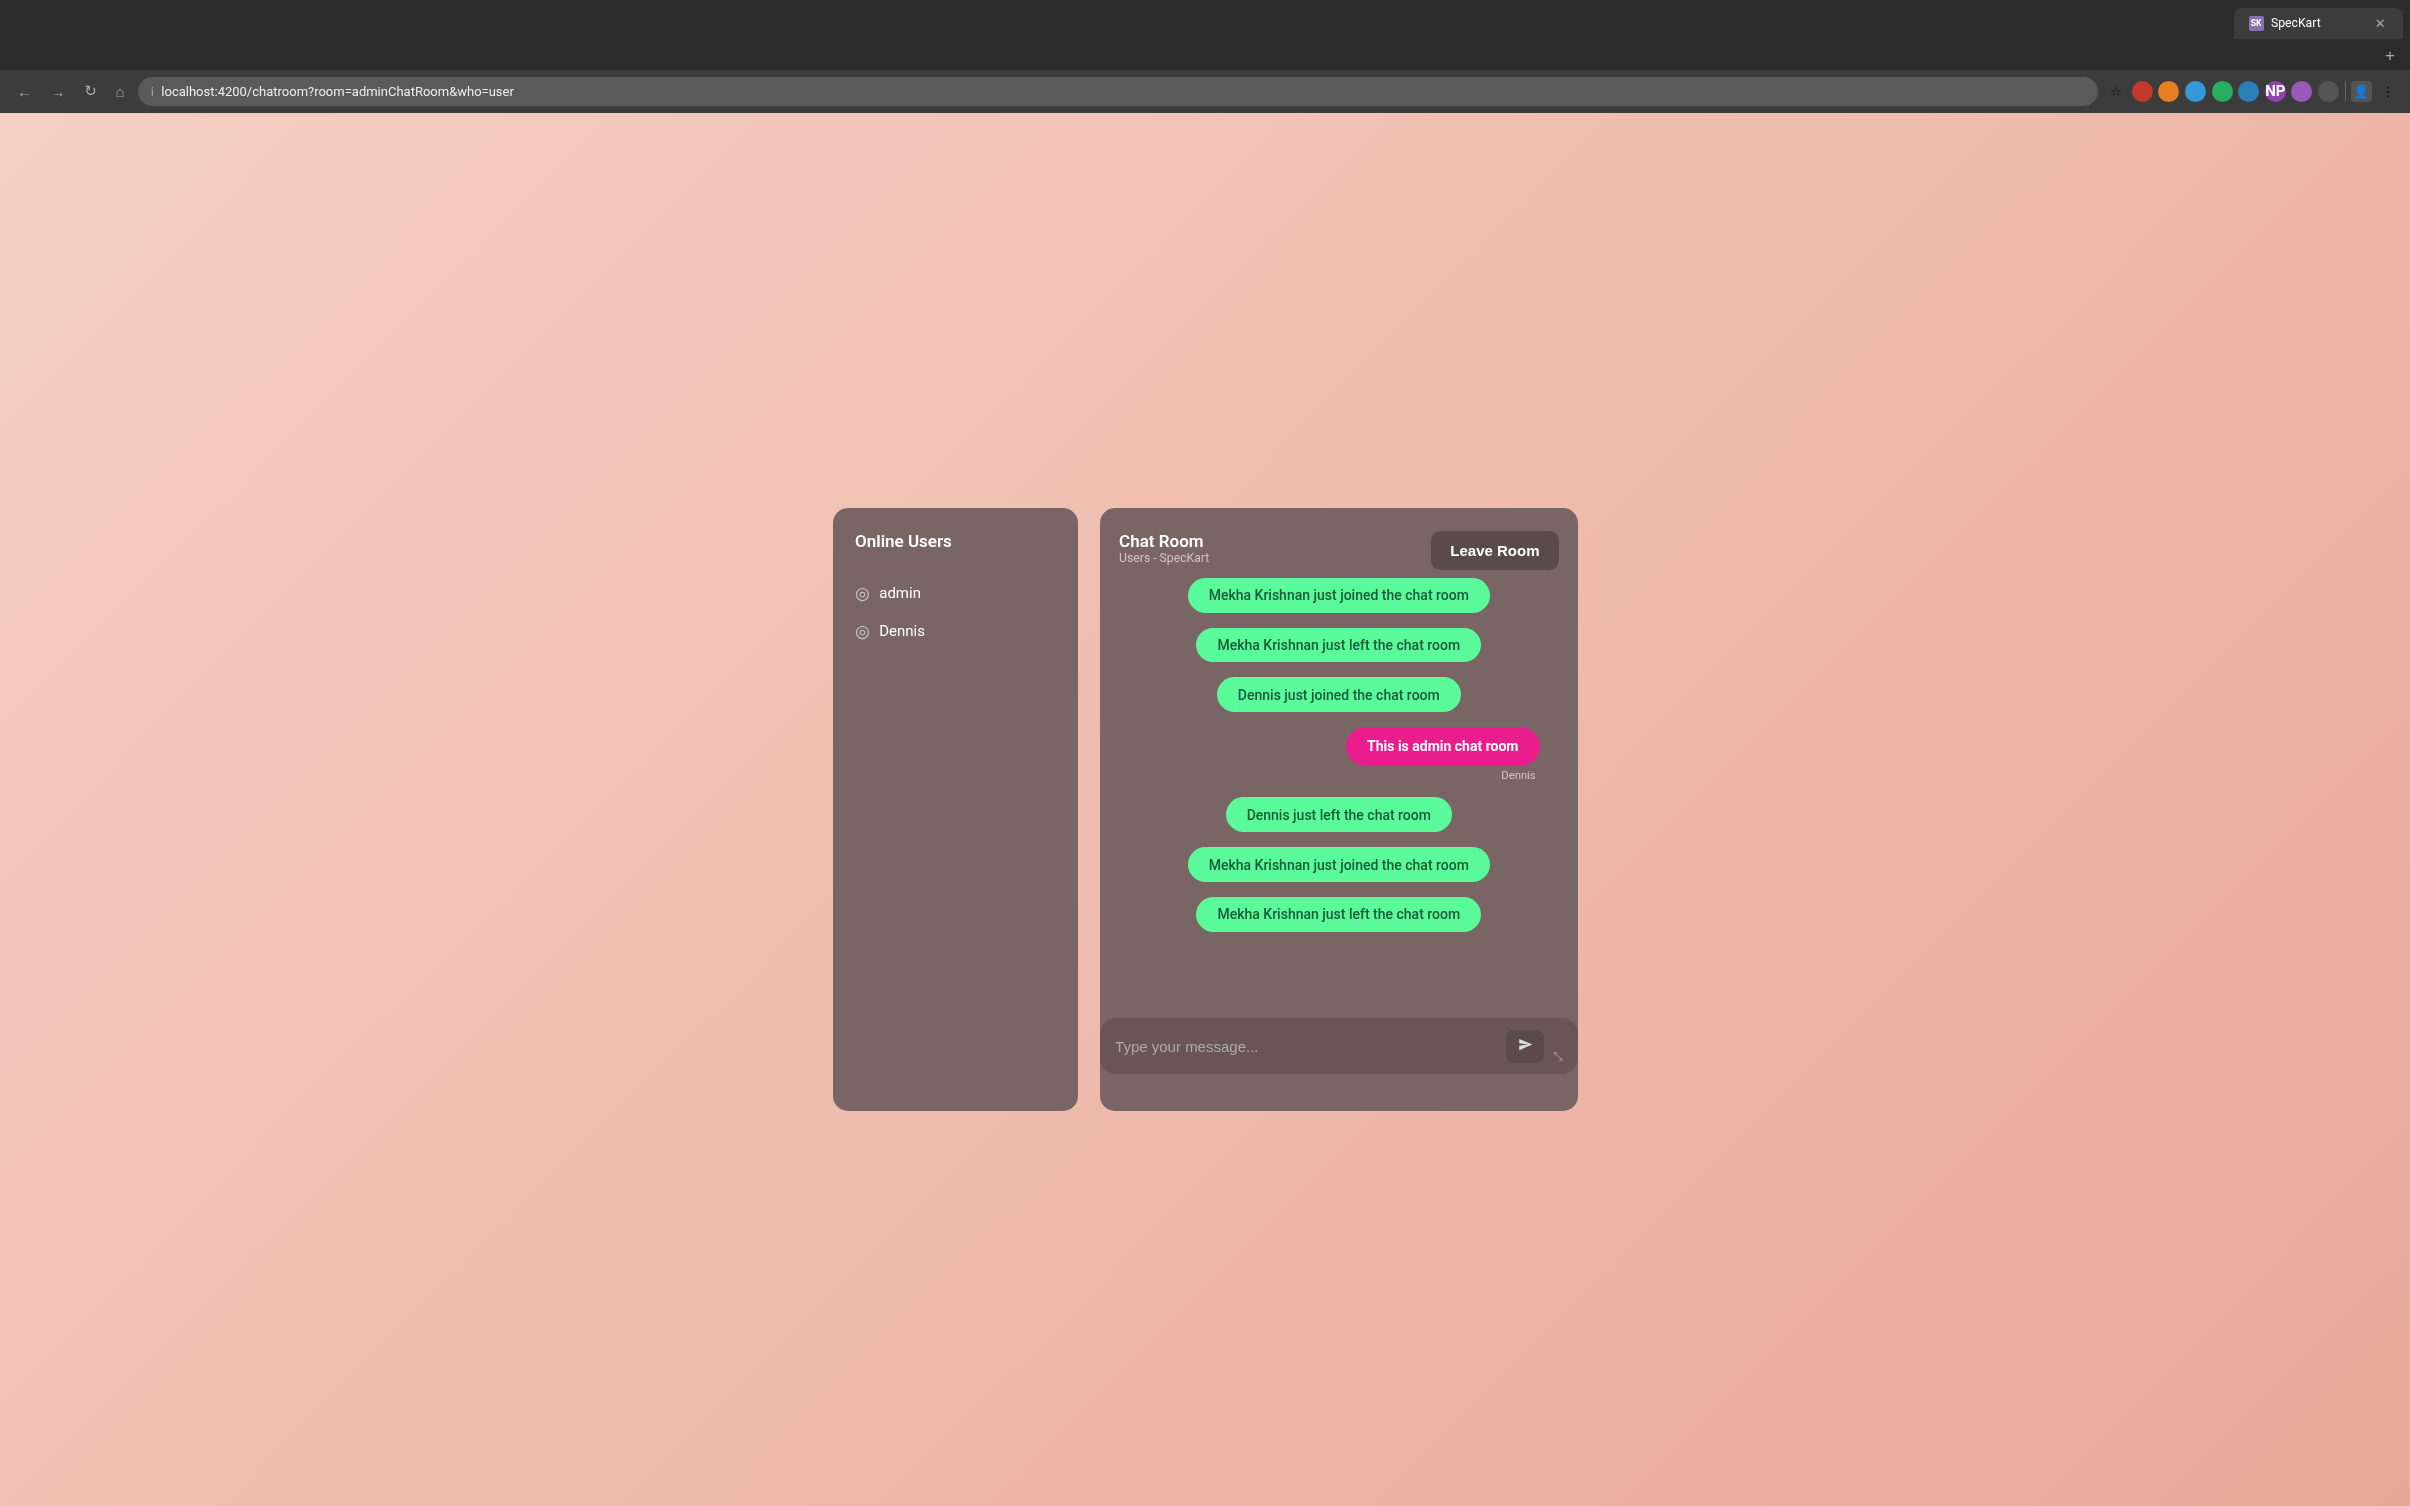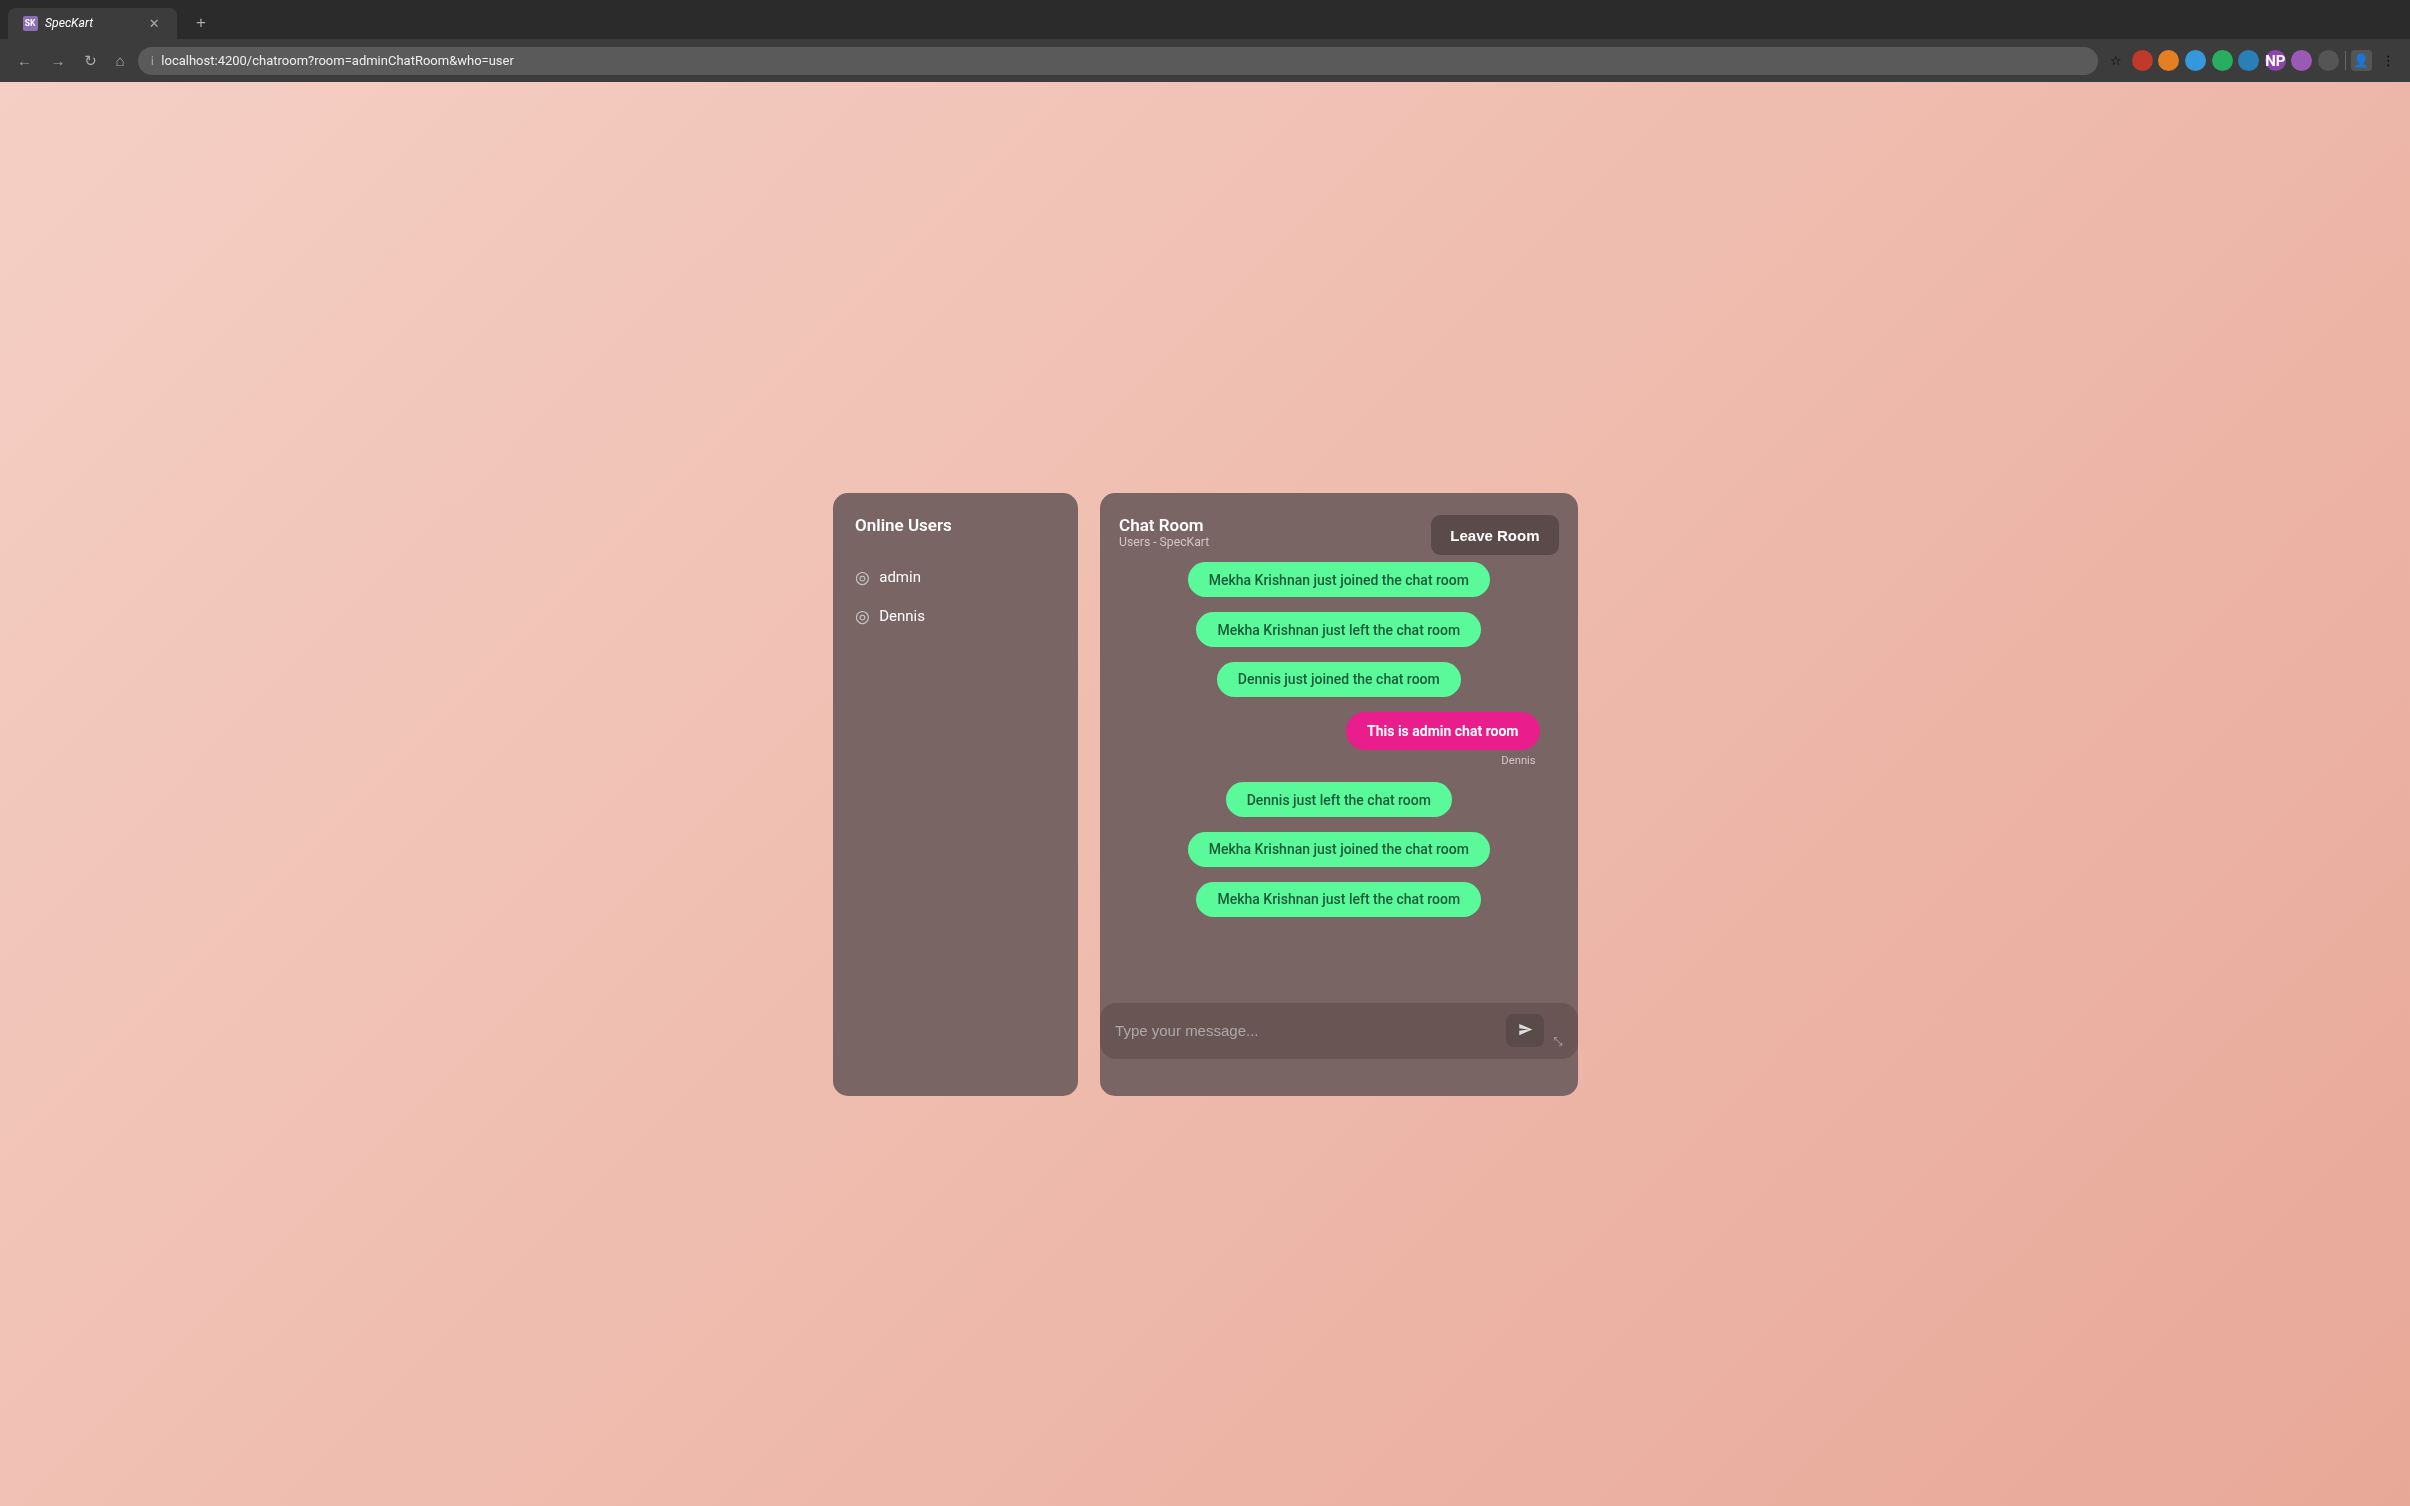--- a/index.html
+++ b/index.html
@@ -15,23 +15,24 @@
     
     .browser-chrome {
       background: #2b2b2b;
       padding: 0;
       display: flex;
       flex-direction: column;
     }
 
     .tab-bar {
       display: flex;
-      align-items: center;
+      align-items: flex-end;
       padding: 7.5px 7.5px 0 7.5px;
-      gap: 12px;
+      gap: 3px;
+      flex-direction: column;
     }
 
     .tab {
       background: #3c3c3c;
       border-radius: 7.5px 7.5px 0 0;
       padding: 7.5px 15px;
       display: flex;
       align-items: center;
       gap: 7.5px;
       color: #fff;
@@ -50,21 +51,20 @@
       color: white;
       font-size: 8.5px;
       font-weight: bold;
     }
 
     .tab-title {
       flex: 1;
       white-space: nowrap;
       overflow: hidden;
       text-overflow: ellipsis;
-      font-style: italic;
     }
 
     .tab-close {
       color: #aaa;
       cursor: pointer;
       font-size: 13px;
       line-height: 1;
       padding: 1.9px;
     }
 

